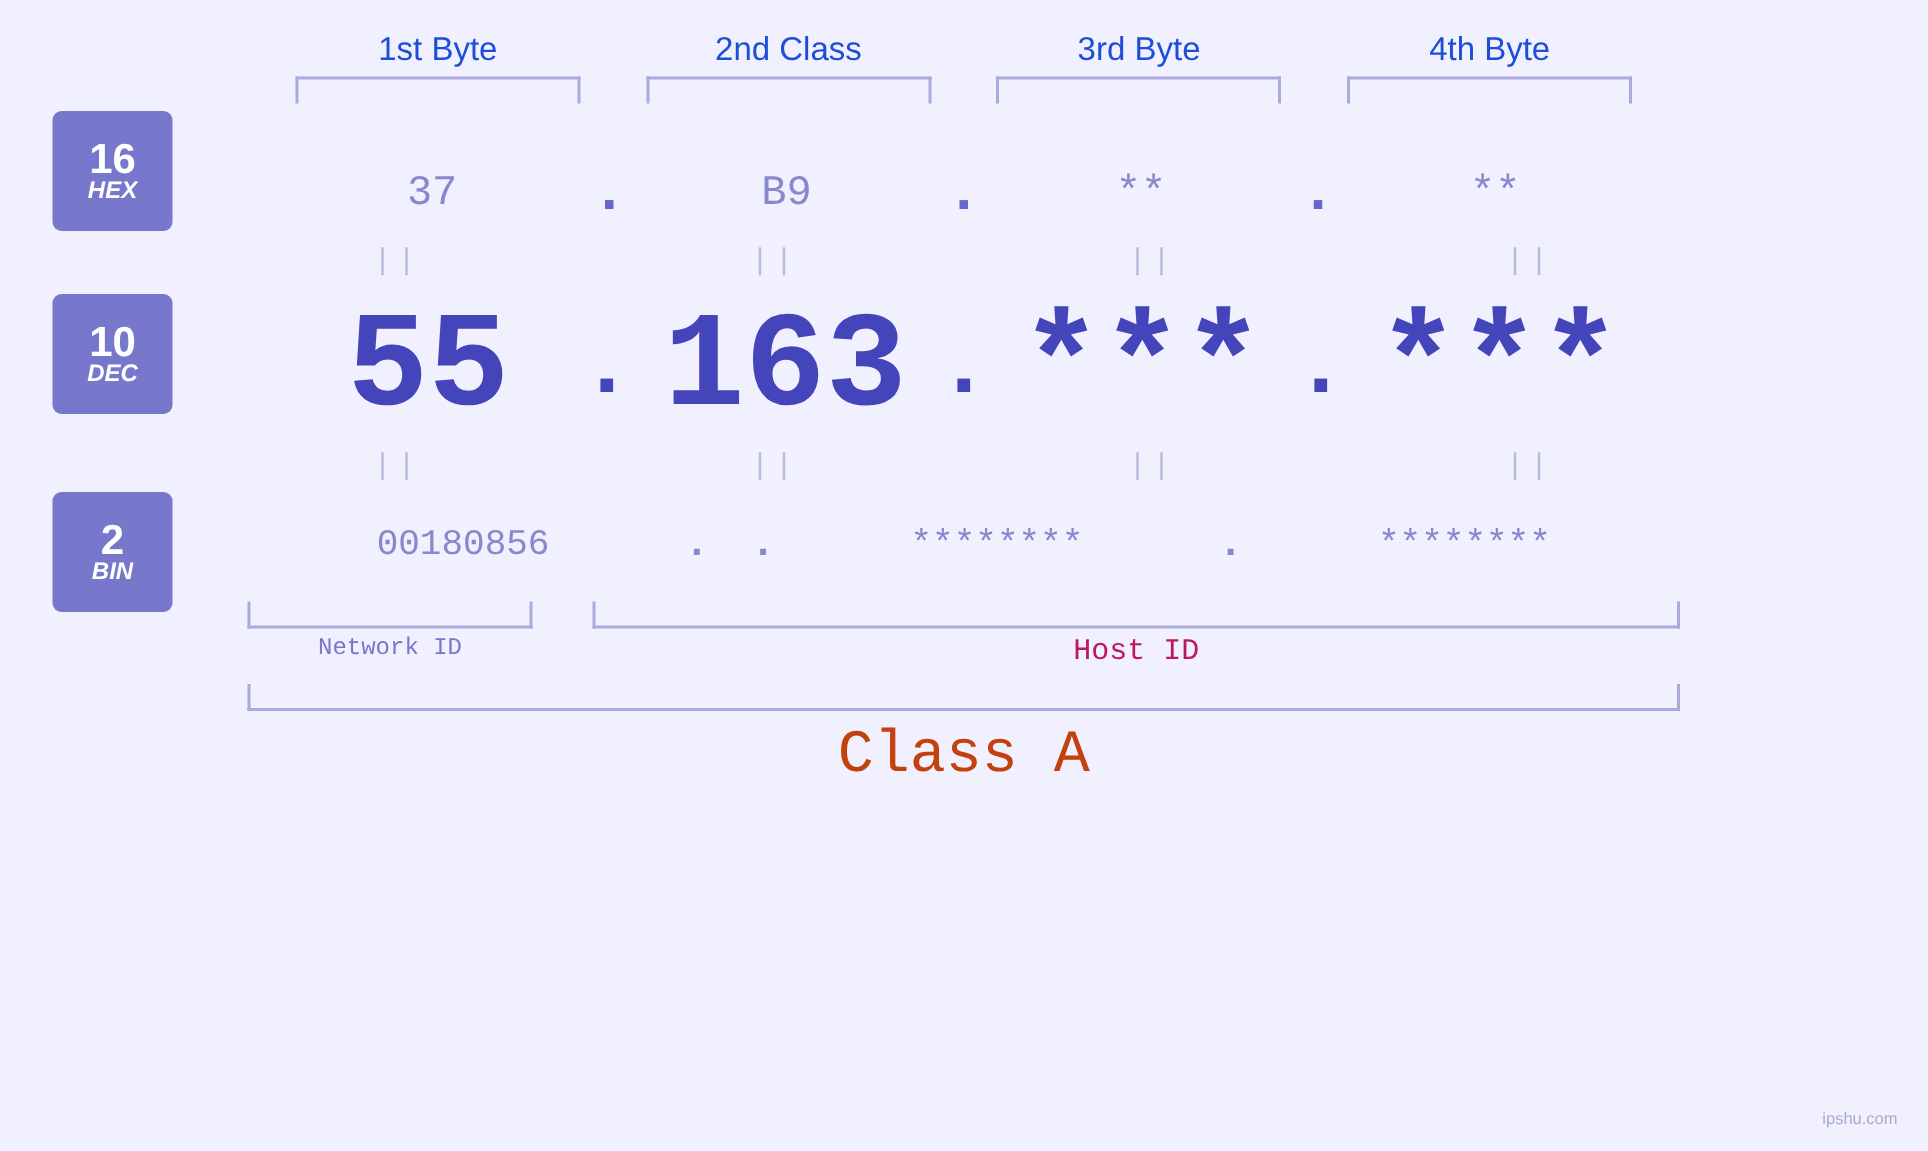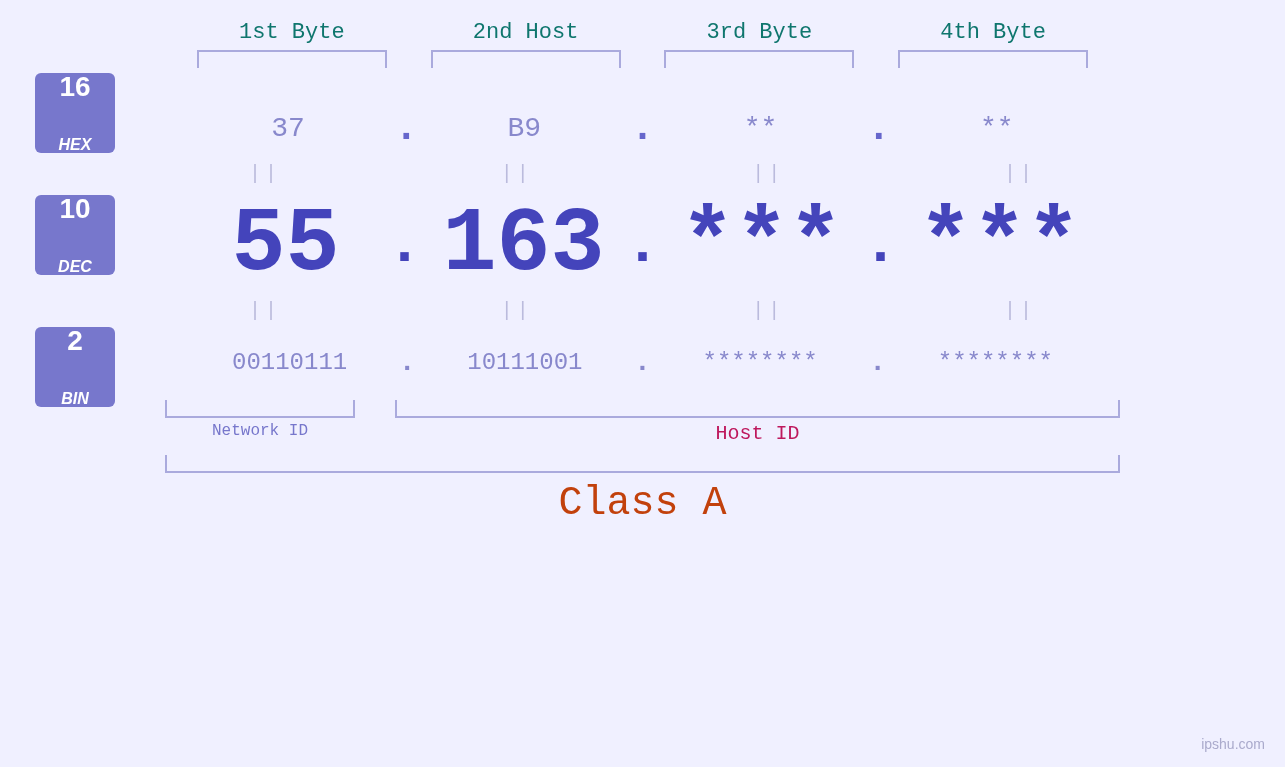--- a/index.html
+++ b/index.html
@@ -25,23 +25,23 @@
     
     .byte-headers {
       display: flex;
       width: 100%;
       padding: 0 175px;
       margin-top: 20px;
       justify-content: space-around;
     }
 
     .byte-header {
-      color: #0f766e;
+      color: #1d4ed8;
       font-size: 22px;
-      font-family: Liberation Mono, monospace;
+      font-family: Liberation Sans, sans-serif;
       text-align: center;
       width: 200px;
     }
 
     
     .top-brackets {
       display: flex;
       width: 100%;
       padding: 0 175px;
       justify-content: space-around;
@@ -60,21 +60,21 @@
       position: absolute;
       left: 35px;
       background: #7777cc;
       color: white;
       border-radius: 6px;
       width: 80px;
       height: 80px;
       display: flex;
       flex-direction: column;
       align-items: center;
-      justify-content: space-between;
+      justify-content: center;
       font-family: Arial, sans-serif;
       font-weight: bold;
     }
 
     .base-label .num {
       font-size: 28px;
       line-height: 1;
     }
 
     .base-label .type {
@@ -156,21 +156,21 @@
       text-align: center;
       margin-top: 8px;
     }
 
     
     .watermark {
       position: absolute;
       bottom: 15px;
       right: 20px;
       color: #aaaacc;
-      font-size: 14px;
+      font-size: 11px;
       font-family: Arial, sans-serif;
     }
 
     .eq-separator {
       width: 100%;
       display: flex;
       padding: 0 165px;
       justify-content: space-between;
     }
 
@@ -187,21 +187,21 @@
       text-align: center;
     }
   </style>
 </head>
 <body>
 
 <div class="container">
 
   <div class="byte-headers">
     <div class="byte-header">1st Byte</div>
-    <div class="byte-header">2nd Host</div>
+    <div class="byte-header">2nd Class</div>
     <div class="byte-header">3rd Byte</div>
     <div class="byte-header">4th Byte</div>
   </div>
 
   <div class="top-brackets">
     <div class="bracket-top"></div>
     <div class="bracket-top"></div>
     <div class="bracket-top"></div>
     <div class="bracket-top"></div>
   </div>
@@ -257,23 +257,22 @@
     <div class="separator-dot"></div>
     <div class="eq-cell">||</div>
   </div>
 
   <div style="position:relative; width:100%;">
     <div class="base-label" style="top: 5px;">
       <span class="num">2</span>
       <span class="type">BIN</span>
     </div>
     <div class="data-row bin-row">
-      <div class="byte-val bin-val">00110111</div>
+      <div class="byte-val bin-val">00180856</div>
       <div class="dot dot-bin">.</div>
-      <div class="byte-val bin-val">10111001</div>
       <div class="dot dot-bin">.</div>
       <div class="byte-val bin-val">********</div>
       <div class="dot dot-bin">.</div>
       <div class="byte-val bin-val">********</div>
     </div>
   </div>
 
   <div style="display:flex; width:calc(100% - 330px); margin: 8px 165px 0 165px; justify-content: space-between; align-items: flex-end;">
     <div style="width:190px; height:18px; border:2px solid #aaaadd; border-top:none;"></div>
     <div style="width: calc(100% - 230px); height:18px; border:2px solid #aaaadd; border-top:none; margin-left: 40px;"></div>

